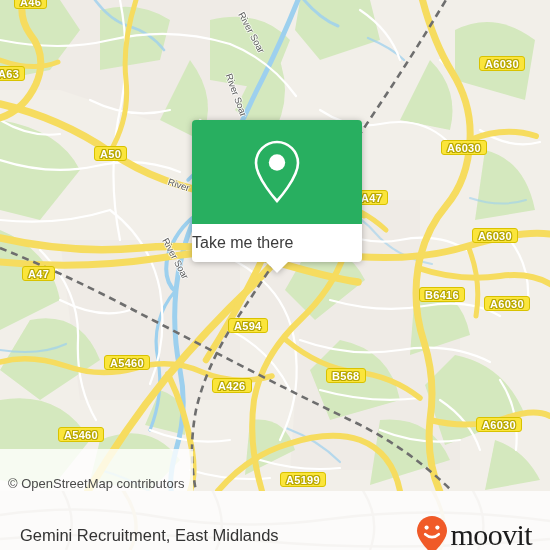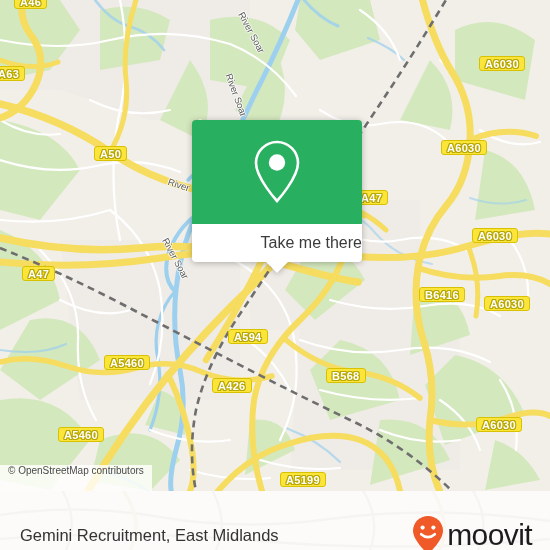--- a/index.html
+++ b/index.html
@@ -82,21 +82,21 @@
     display: flex;
     align-items: center;
     justify-content: center;
   }
   #popup-label {
     background: #ffffff;
     border-radius: 0 0 4px 4px;
     height: 38px;
     display: flex;
     align-items: center;
-    justify-content: flex-end;
+    justify-content: flex-start;
     color: #3b3b3b;
     font-size: 16px;
     font-family: "Liberation Sans", sans-serif;
   }
   #popup-pointer {
     position: absolute;
     left: 50%;
     margin-left: -12px;
     bottom: -11px;
     width: 0; height: 0;
@@ -104,26 +104,26 @@
     border-right: 12px solid transparent;
     border-top: 12px solid #ffffff;
   }
 
   
   #attribution {
     position: absolute;
     left: 0;
     bottom: 0;
     height: 26px;
-    padding: 0 8px 0 8px;
-    display: flex;
-    align-items: flex-start;
+    padding: 16px 8px 0 8px;
+    display: flex;
+    align-items: flex-end;
     background: rgba(255,255,255,0.80);
     color: #4a4a4a;
-    font-size: 10px;
+    font-size: 13px;
     font-family: "Liberation Sans", sans-serif;
     z-index: 15;
     white-space: nowrap;
   }
 
   
   #footer {
     position: absolute;
     left: 0;
     top: 491px;
@@ -157,21 +157,21 @@
     align-items: center;
     z-index: 2;
   }
   #brand-mark {
     margin-right: 2px;
     display: block;
   }
   #brand-text {
     color: #1c1c1c;
     font-size: 30px;
-    font-family: Liberation Sans, sans-serif;
+    font-family: Liberation Serif, serif;
     letter-spacing: -0.6px;
     line-height: 30px;
   }
 </style>
 </head>
 <body>
 
 <div id="app">
 
   <div id="map">
@@ -310,21 +310,21 @@
     </svg>
 
     <div class="shield" style="left:479px; top:56px;">A6030</div>
     <div class="shield" style="left:94px;  top:146px;">A50</div>
     <div class="shield" style="left:441px; top:140px;">A6030</div>
     <div class="shield" style="left:355px; top:190px;">A47</div>
     <div class="shield" style="left:472px; top:228px;">A6030</div>
     <div class="shield" style="left:22px;  top:266px;">A47</div>
     <div class="shield" style="left:378px; top:287px;margin-left:41px;">B6416</div>
     <div class="shield" style="left:484px; top:296px;">A6030</div>
-    <div class="shield" style="left:228px; top:329px;">A594</div>
+    <div class="shield" style="left:228px; top:318px;">A594</div>
     <div class="shield" style="left:104px; top:355px;">A5460</div>
     <div class="shield" style="left:326px; top:368px;">B568</div>
     <div class="shield" style="left:212px; top:378px;">A426</div>
     <div class="shield" style="left:476px; top:417px;">A6030</div>
     <div class="shield" style="left:58px;  top:427px;">A5460</div>
     <div class="shield" style="left:280px; top:472px;">A5199</div>
     <div class="shield" style="left:-8px;  top:66px;">A63</div>
     <div class="shield" style="left:14px;  top:-6px;">A46</div>
 
     <div class="river-label" style="left:246px; top:10px;  transform:rotate(62deg); transform-origin:left top;">River Soar</div>

